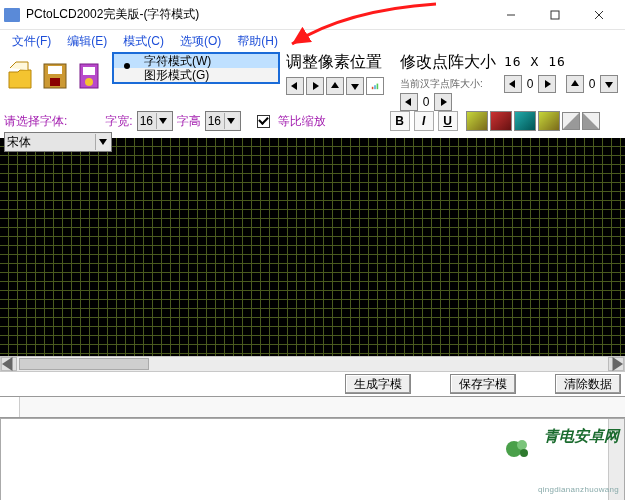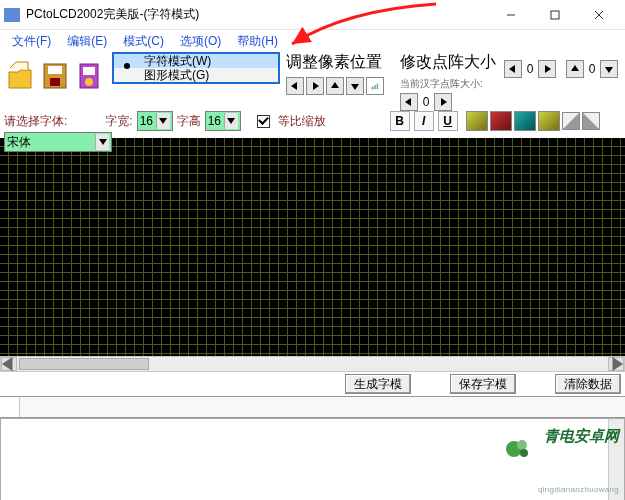--- a/index.html
+++ b/index.html
@@ -22,22 +22,22 @@
   .toolbar-groups { position: absolute; top: 0; left: 286px; right: 4px; display: flex; }
   .group { margin-right: 16px; }
   .group .glabel { font-size: 16px; color: #000; white-space: nowrap; margin-bottom: 4px; }
   .group .gbody { display: flex; align-items: center; gap: 2px; }
   .arrowbtn { width: 18px; height: 18px; border: 1px solid #888; background: #e8e8e8; display: flex; align-items: center; justify-content: center; }
   .arrowbtn svg { width: 8px; height: 8px; fill: #000; }
   .sizelabel { font-family: monospace; font-size: 13px; letter-spacing: 1px; }
   .reposbtn { width: 32px; height: 20px; border: 1px solid #888; background: #f0f0f0; display: flex; align-items: center; justify-content: center; }
 
   .row2 { height: 26px; display: flex; align-items: center; padding: 0 4px; gap: 4px; }
-  .row2 .lbl { color: #7f1d1d; }
-  .dropfield { height: 20px; border: 1px solid #7a7a7a; background: #86efac; display: flex; align-items: center; padding: 0 2px; }
+  .row2 .lbl { color: #a21caf; }
+  .dropfield { height: 20px; border: 1px solid #7a7a7a; background: #e5e5e5; display: flex; align-items: center; padding: 0 2px; }
   .dropfield .dfarrow { width: 14px; height: 16px; background: #e8e8e8; border-left: 1px solid #aaa; display: flex; align-items: center; justify-content: center; margin-left: auto; }
   .dropfield .dfarrow svg { width: 8px; height: 6px; fill: #000; }
   .numfield { width: 36px; }
   .fontfield { width: 108px; }
   .chk { width: 13px; height: 13px; border: 1px solid #333; background: #fff; display: inline-flex; align-items: center; justify-content: center; margin-right: 4px; }
   .chk.checked::after { content: ""; width: 7px; height: 4px; border-left: 2px solid #000; border-bottom: 2px solid #000; transform: rotate(-45deg) translate(1px,-1px); }
   .fmtbtn { width: 20px; height: 20px; border: 1px solid #aaa; background: #f8f8f8; display: flex; align-items: center; justify-content: center; font-weight: bold; }
   .colorbtn { width: 22px; height: 20px; border: 1px solid #888; display: flex; }
   .tribtn { width: 18px; height: 18px; border: 1px solid #888; background: #f0f0f0; display: flex; align-items: center; justify-content: center; }
 
@@ -184,20 +184,21 @@
           </div>
         <span style="width:12px;text-align:center">0</span>
         <div class="arrowbtn">
             <svg viewBox="0 0 8 8">
               <path d="M2 0 L8 4 L2 8 Z"></path>
             </svg>
           </div>
       </div>
     </div>
     <div class="group" style="margin-top:2px">
+      <div class="sizelabel">16 X 16</div>
       <div class="gbody" style="margin-top:6px">
         <div class="arrowbtn">
             <svg viewBox="0 0 8 8">
               <path d="M6 0 L0 4 L6 8 Z"></path>
             </svg>
           </div>
         <span style="width:12px;text-align:center">0</span>
         <div class="arrowbtn">
             <svg viewBox="0 0 8 8">
               <path d="M2 0 L8 4 L2 8 Z"></path>

